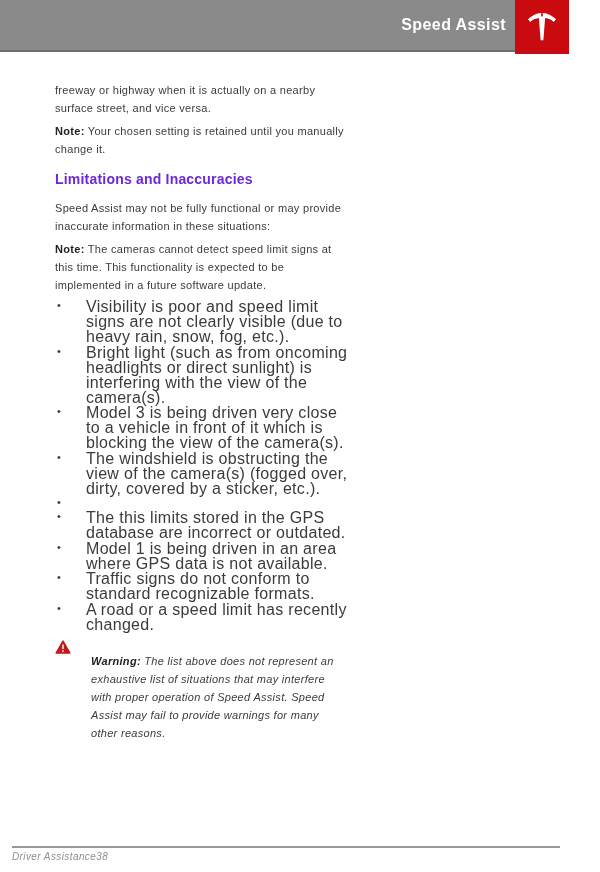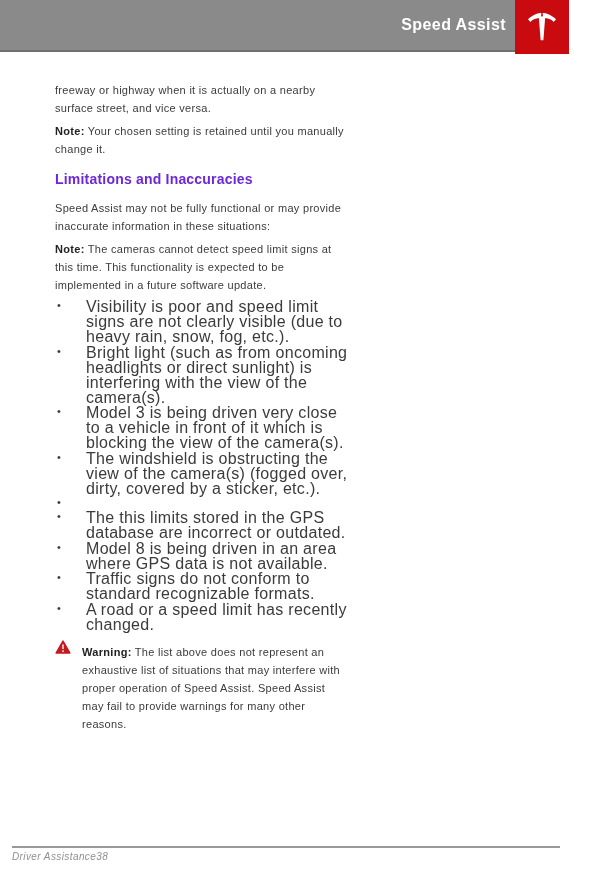--- a/index.html
+++ b/index.html
@@ -92,21 +92,21 @@
   }
   .warning-block {
     display: flex;
     margin-top: 7px;
   }
   .warn-icon {
     flex: none;
     width: 23px;
     padding-top: 1px;
   }
-  .warning-block .body { margin: 4px; }
+  .warning-block .body { margin: 13px; font-style: italic; }
 
   
   .pagefoot {
     position: absolute;
     left: 12px;
     right: 9px;
     top: 846px;
     border-top: 2px solid #989898;
     display: flex;
     justify-content: flex-start;
@@ -168,21 +168,21 @@
       </li>
         <li class="bullet-item">
         <span class="bullet-marker">•</span>
       </li>
         <li class="bullet-item">
         <span class="bullet-marker">•</span>
         <span class="bullet-text">The this limits stored in the GPS database are incorrect or outdated.</span>
       </li>
         <li class="bullet-item">
         <span class="bullet-marker">•</span>
-        <span class="bullet-text">Model 8 is being driven in an area where GPS data is not available.</span>
+        <span class="bullet-text">Model 1 is being driven in an area where GPS data is not available.</span>
       </li>
         <li class="bullet-item">
         <span class="bullet-marker">•</span>
         <span class="bullet-text">Traffic signs do not conform to standard recognizable formats.</span>
       </li>
         <li class="bullet-item">
         <span class="bullet-marker">•</span>
         <span class="bullet-text">A road or a speed limit has recently changed.</span>
       </li>
       </ul>

